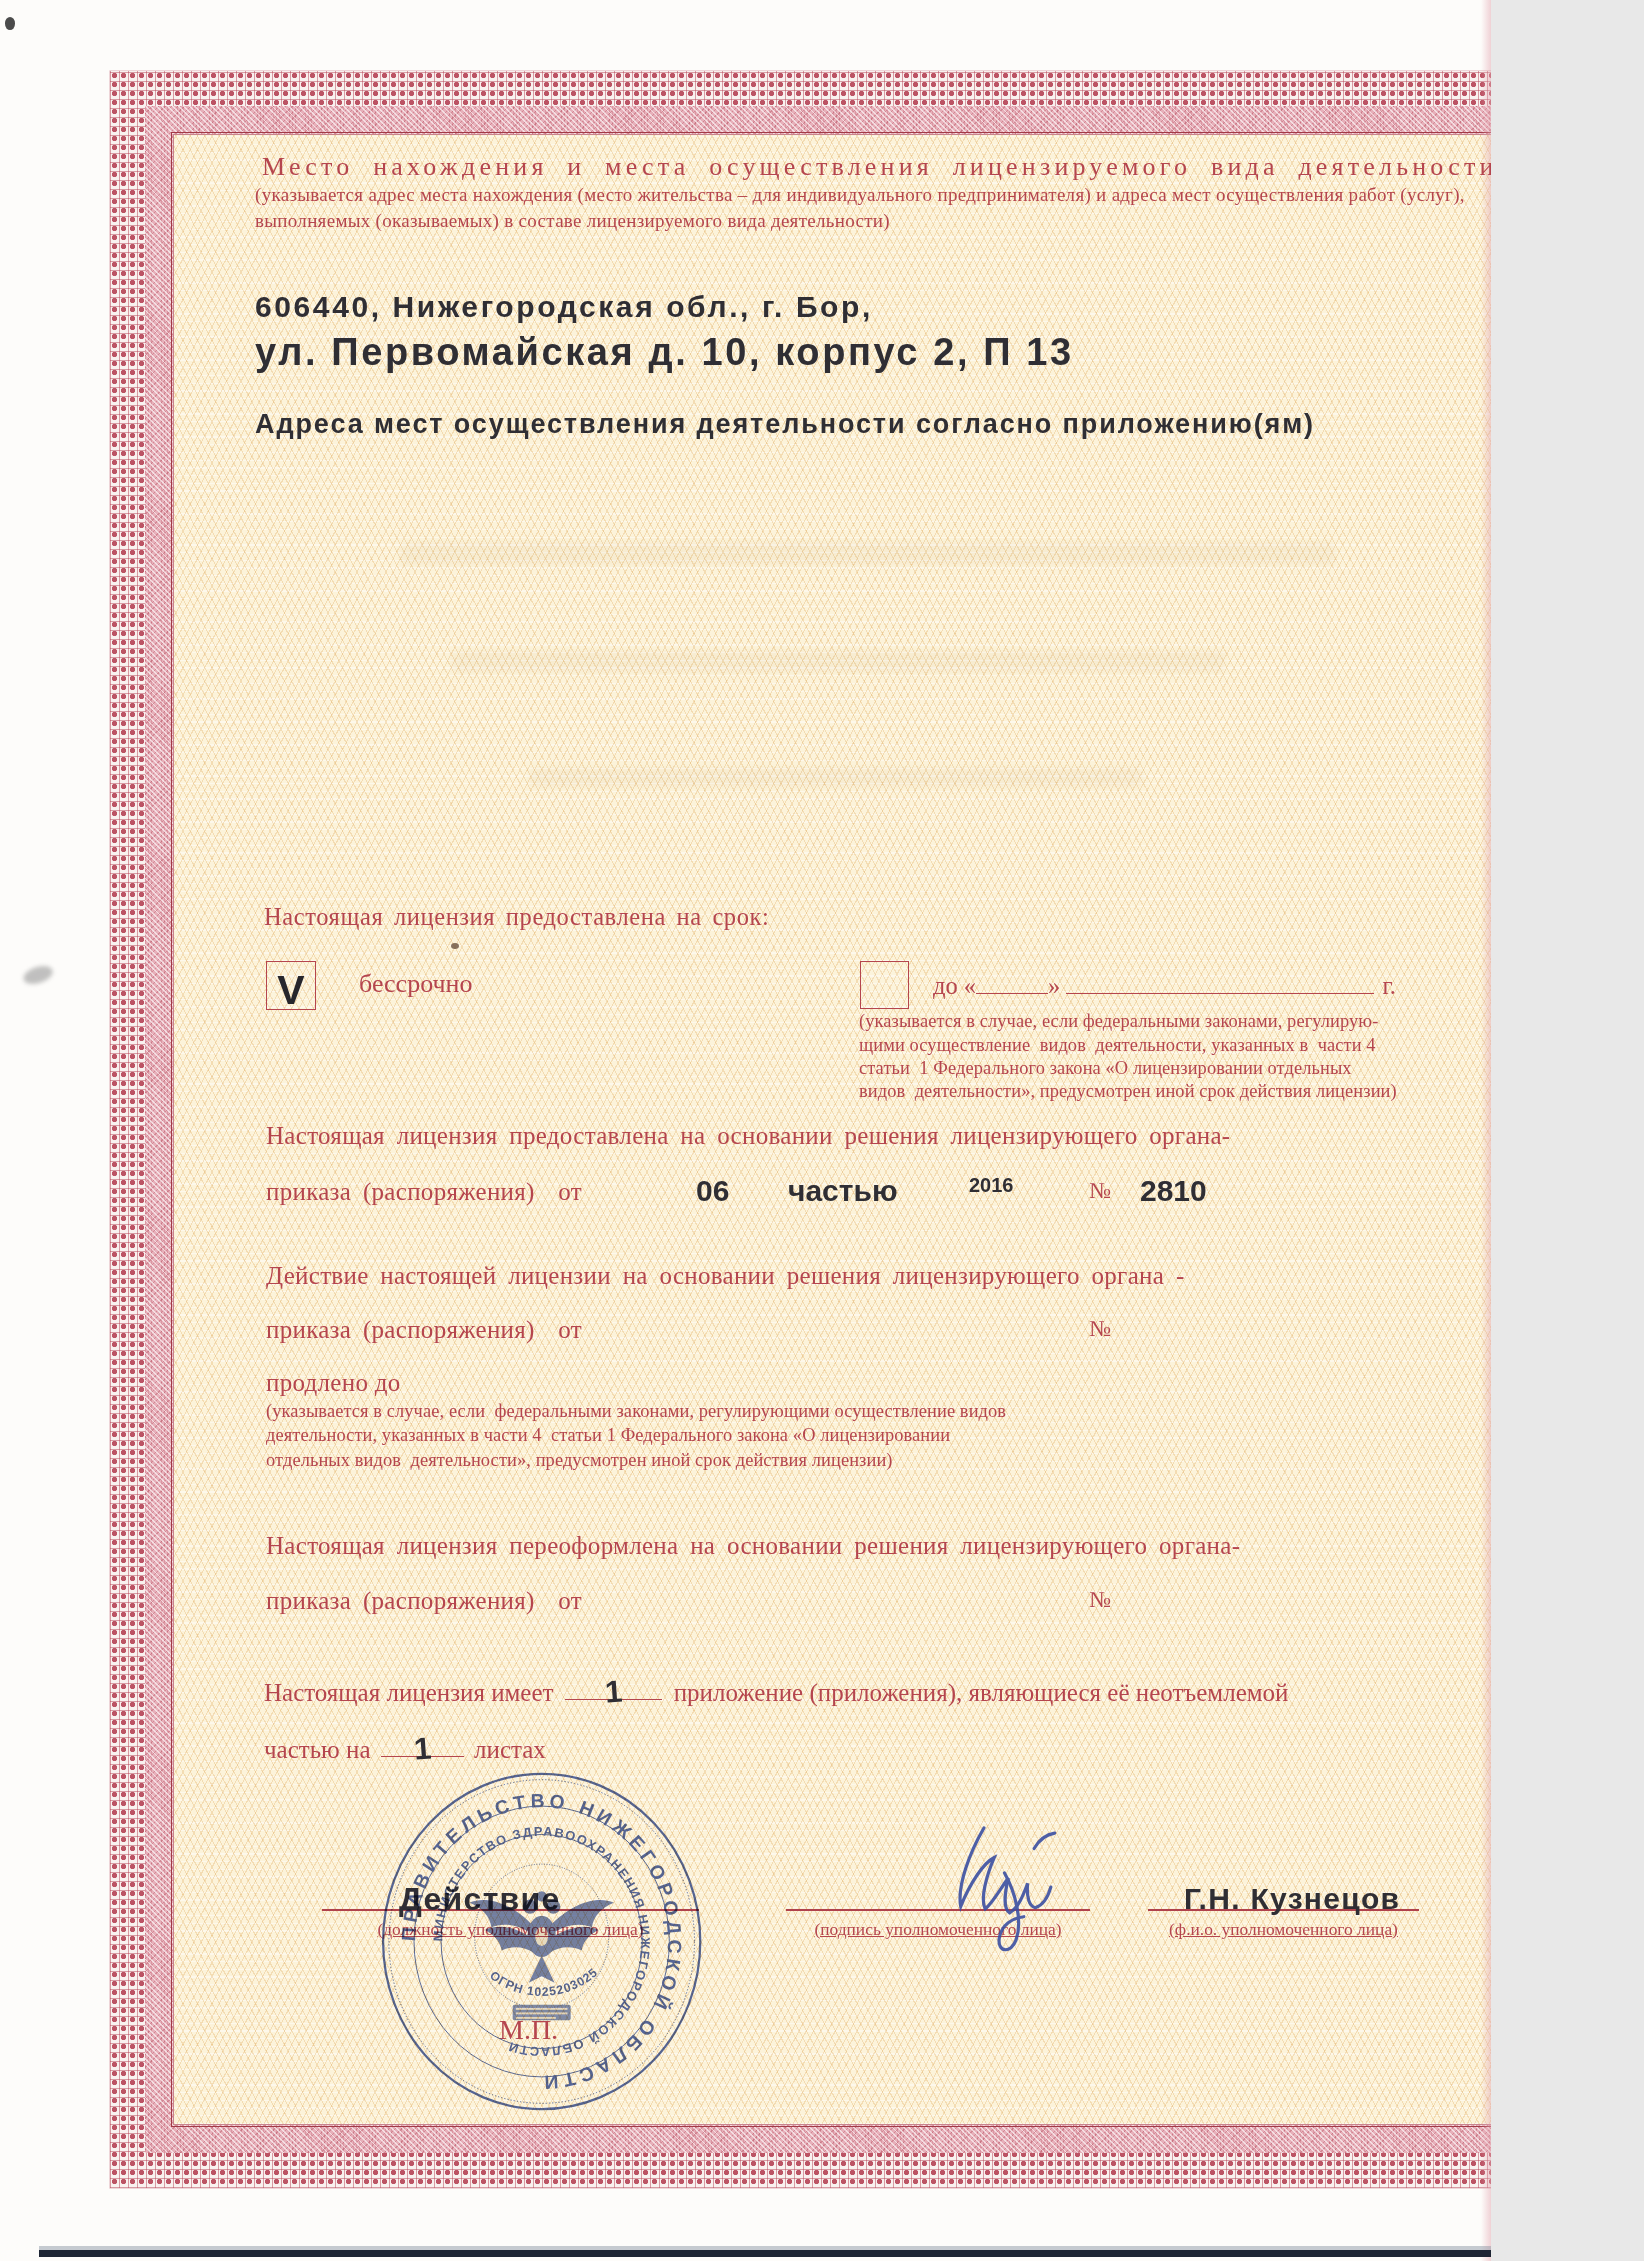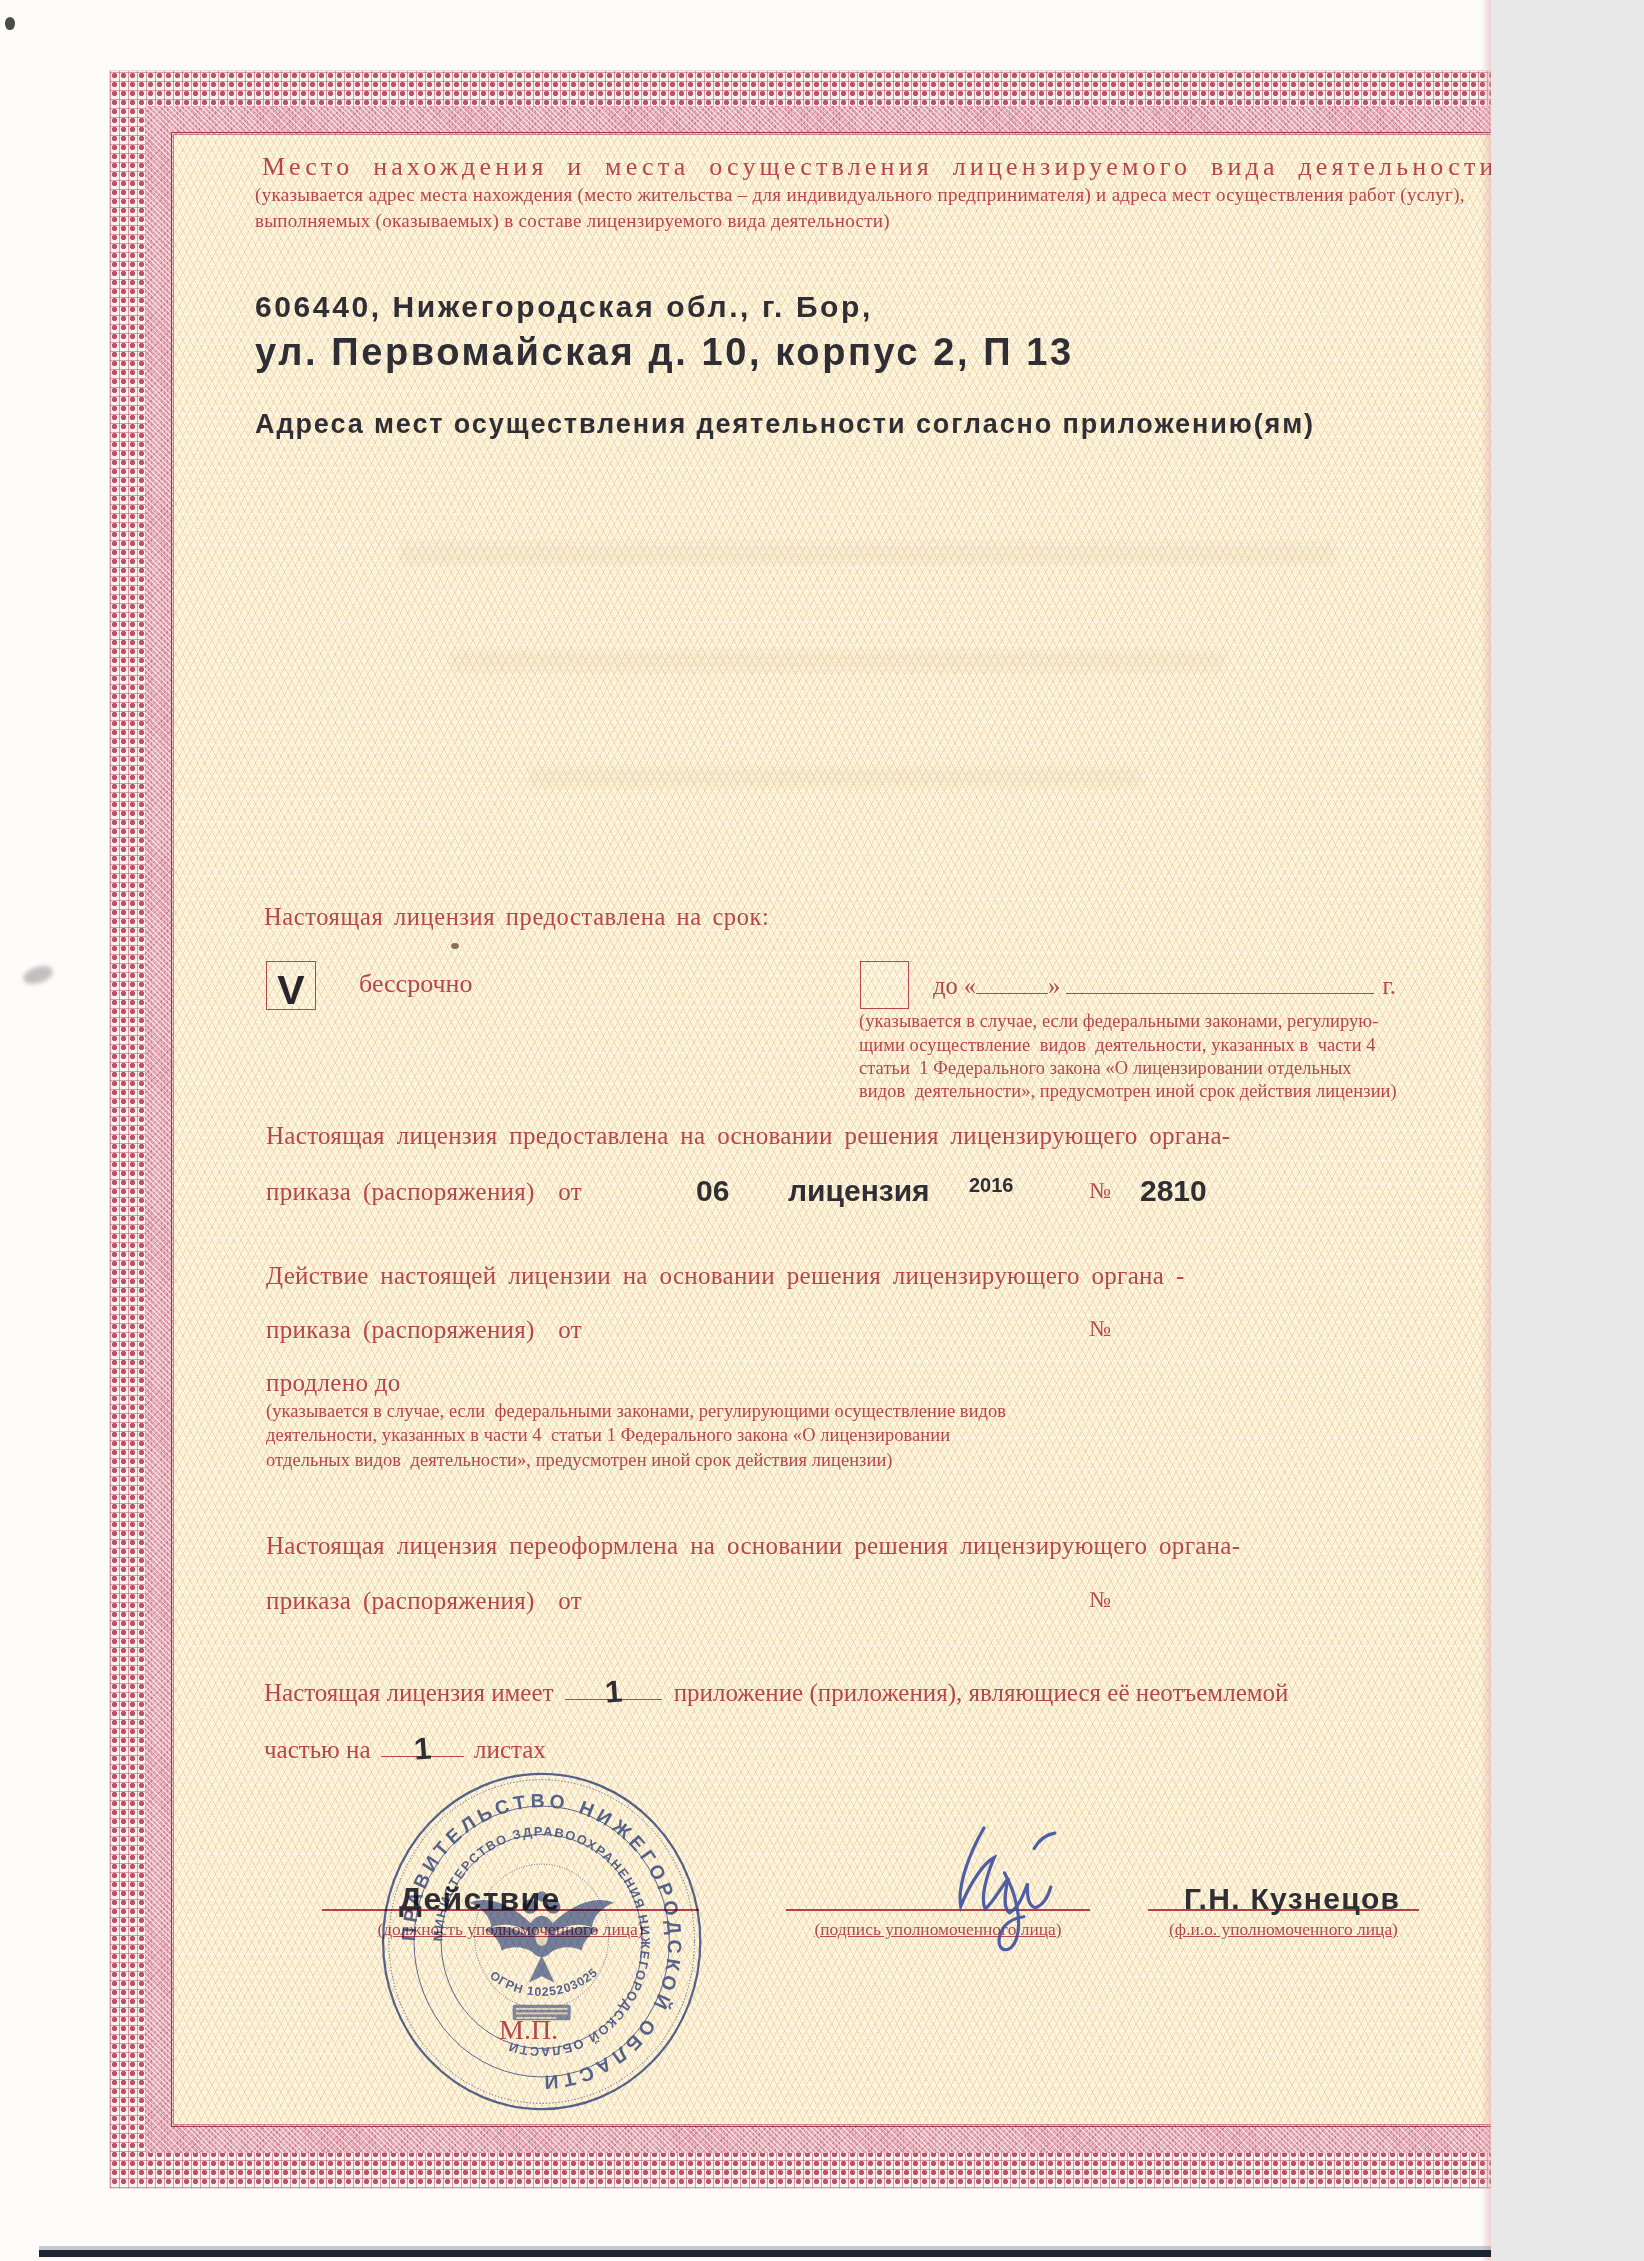--- a/index.html
+++ b/index.html
@@ -104,21 +104,21 @@
   </div>
 
   <div class="abs red red-small" style="left:859px; top:1011px;">(указывается в случае, если федеральными законами, регулирую-</div>
   <div class="abs red red-small" style="left:859px; top:1035px;">щими осуществление  видов  деятельности, указанных в  части 4</div>
   <div class="abs red red-small" style="left:859px; top:1058px;">статьи  1 Федерального закона «О лицензировании отдельных</div>
   <div class="abs red red-small" style="left:859px; top:1081px;">видов  деятельности», предусмотрен иной срок действия лицензии)</div>
 
   <div class="abs red red-body" style="left:266px; top:1122px; word-spacing:5.2px;">Настоящая лицензия предоставлена на основании решения лицензирующего органа-</div>
   <div class="abs red red-body" style="left:266px; top:1178px; word-spacing:5.2px;">приказа (распоряжения)  от</div>
   <div class="abs blackfill" style="left:696px; top:1174px; font-size:30px;">06</div>
-  <div class="abs blackfill" style="left:788px; top:1174px; font-size:30px;">лицензия</div>
+  <div class="abs blackfill" style="left:788px; top:1174px; font-size:30px;">частью</div>
   <div class="abs blackfill" style="left:969px; top:1174px; font-size:20px;">2016</div>
   <div class="abs red" style="left:1089px; top:1178px; font-size:23px;">№</div>
   <div class="abs blackfill" style="left:1140px; top:1174px; font-size:30px;">2810</div>
 
   <div class="abs red red-body" style="left:266px; top:1262px; word-spacing:5.2px;">Действие настоящей лицензии на основании решения лицензирующего органа -</div>
   <div class="abs red red-body" style="left:266px; top:1316px; word-spacing:5.2px;">приказа (распоряжения)  от</div>
   <div class="abs red" style="left:1089px; top:1316px; font-size:23px;">№</div>
   <div class="abs red red-body" style="left:266px; top:1369px;">продлено до</div>
 
   <div class="abs red red-small" style="left:266px; top:1401px;">(указывается в случае, если  федеральными законами, регулирующими осуществление видов</div>

